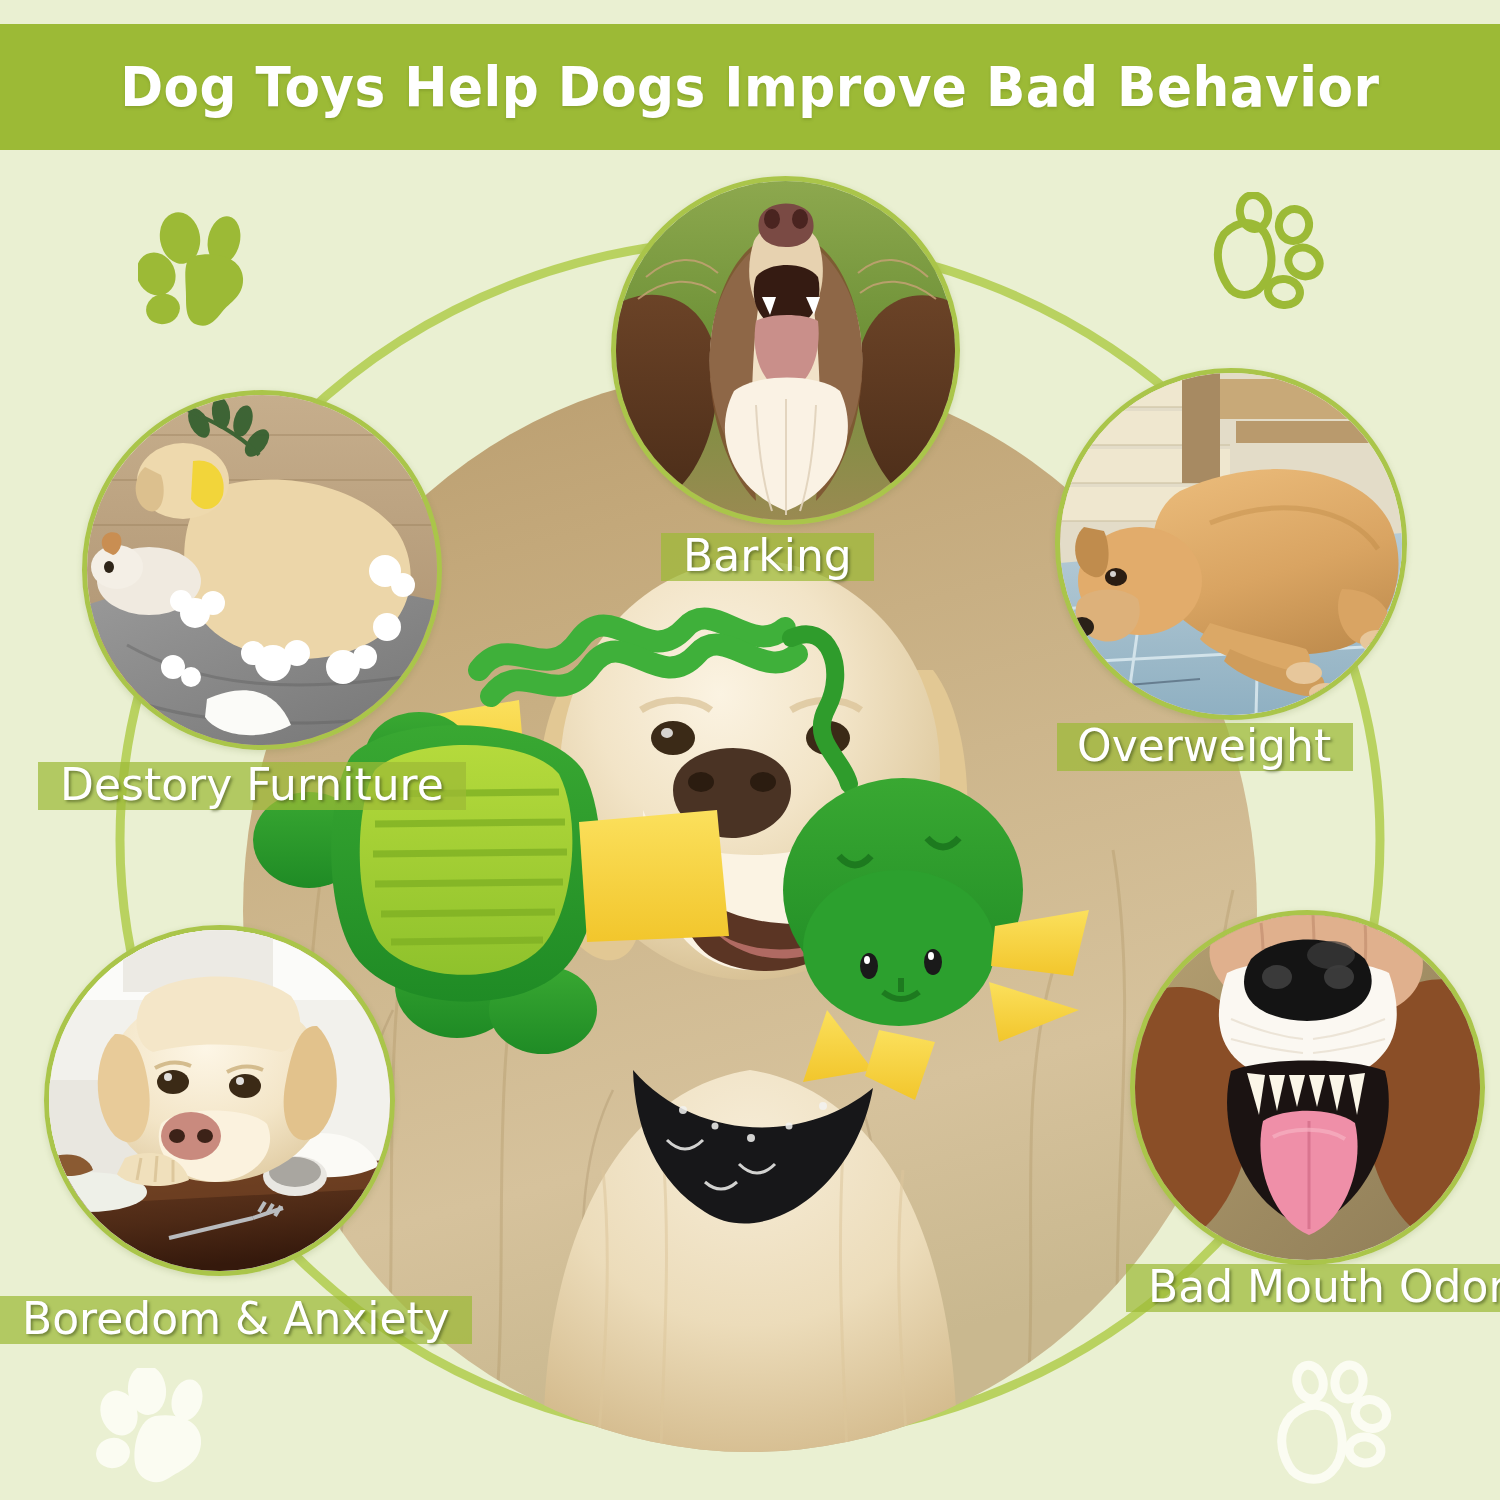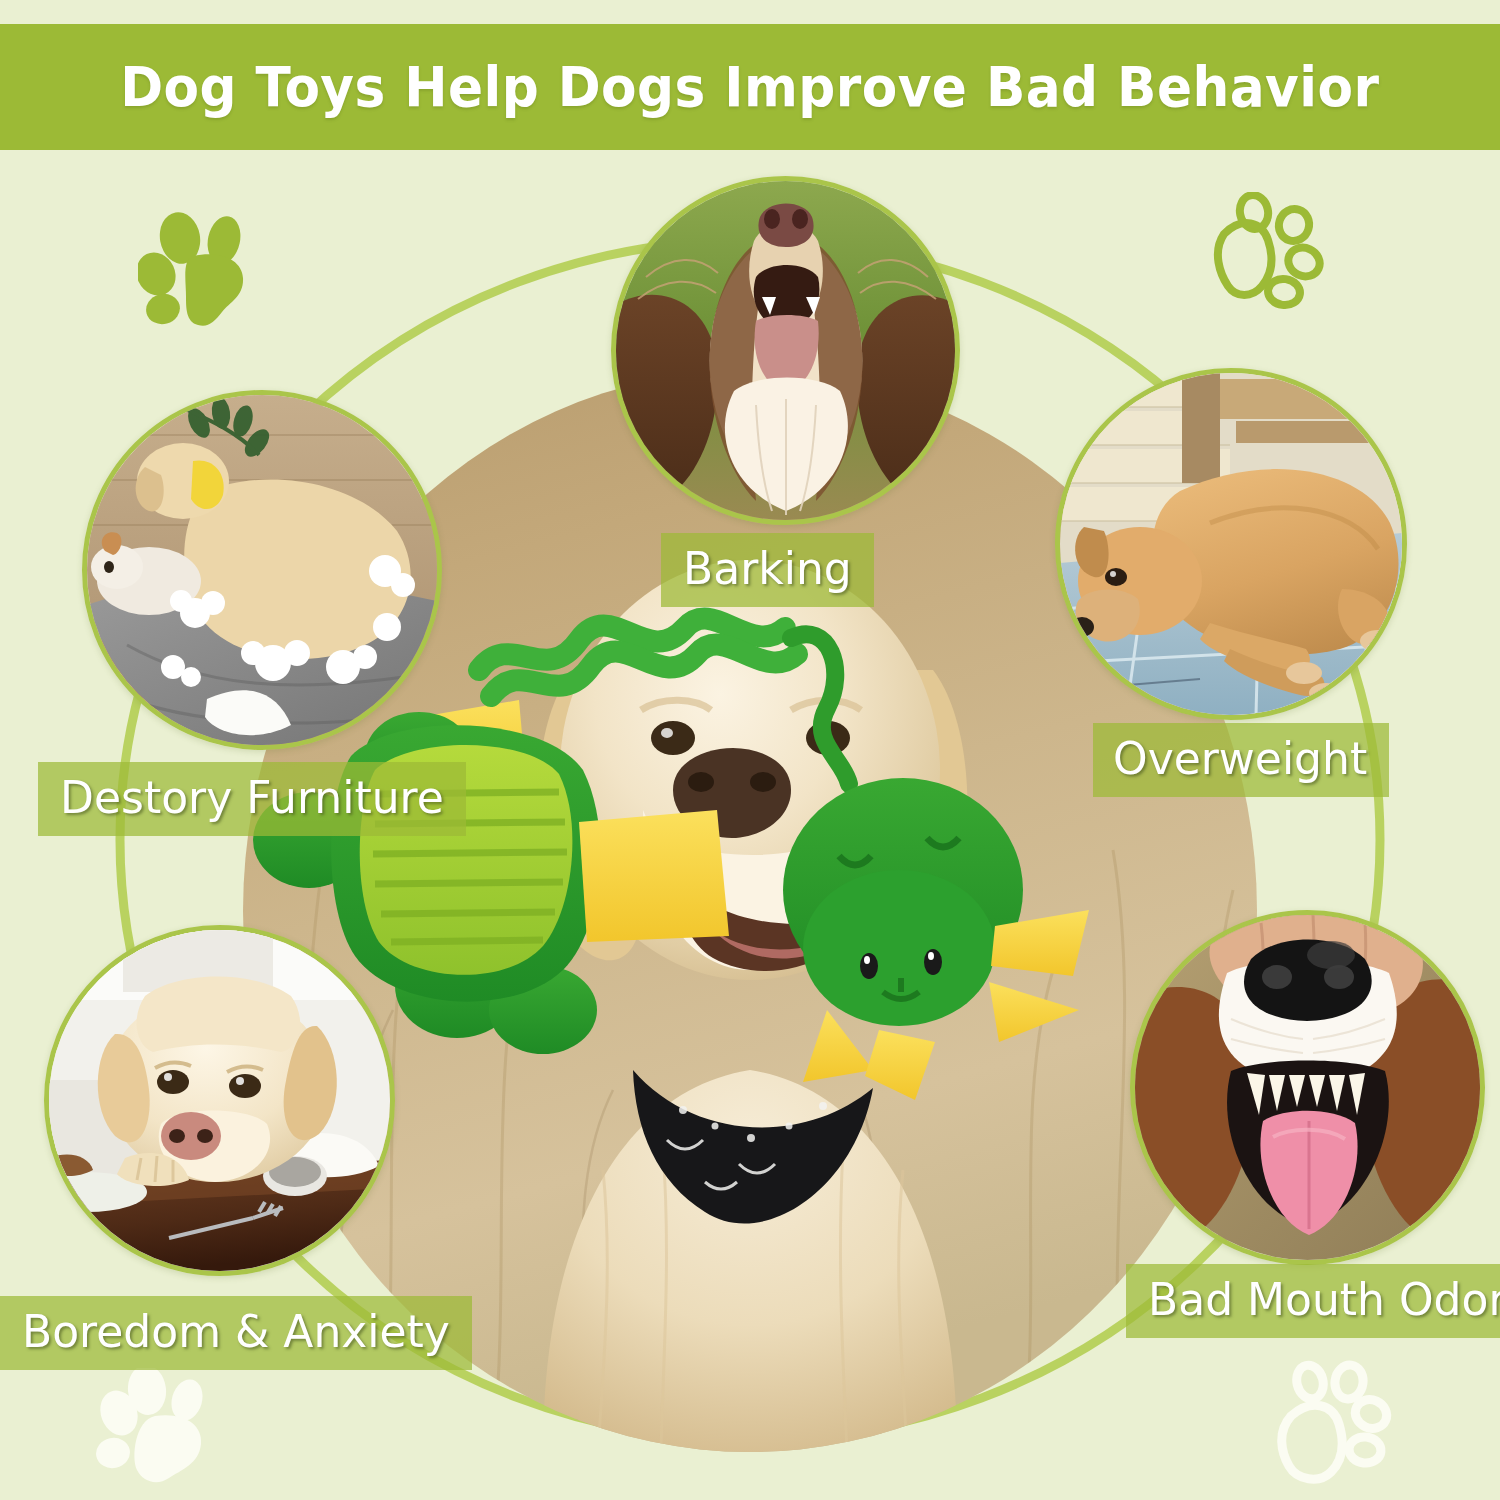--- a/index.html
+++ b/index.html
@@ -61,32 +61,32 @@
   .c-overweight{left:1055px;top:368px; width:352px;height:352px;}
   .c-boredom   {left:44px; top:925px;  width:351px;height:351px;}
   .c-odor      {left:1130px;top:910px; width:355px;height:355px;}
 
   
   .label{
     position:absolute;z-index:40;
     display:flex;align-items:center;
     box-sizing:border-box;
     padding:3px 22px 7px 22px;
-    height:74px;
+    height:48px;
     color:#ffffff;
     font-size:44px;
     font-family:"DejaVu Sans", sans-serif;
     font-weight:normal;
     white-space:nowrap;
     text-shadow:2px 2px 3px rgba(60,75,25,.55);
     background:rgba(156,186,54,0.72);
   }
   .l-destroy   {left:38px;  top:762px;  }
   .l-barking   {left:661px; top:533px;  }
-  .l-overweight{left:1093px;top:723px;padding-left:20px;  }
+  .l-overweight{left:1057px;top:723px;padding-left:20px;  }
   .l-boredom   {left:0px;   top:1268px;margin-top:28px; }
   .l-odor      {left:1126px;top:1264px; }
 </style>
 </head>
 <body>
 
 <div id="stage">
 
   <div class="paw" style="left:138px;top:212px;">
     <svg width="125" height="115" viewBox="0 0 125 115">

